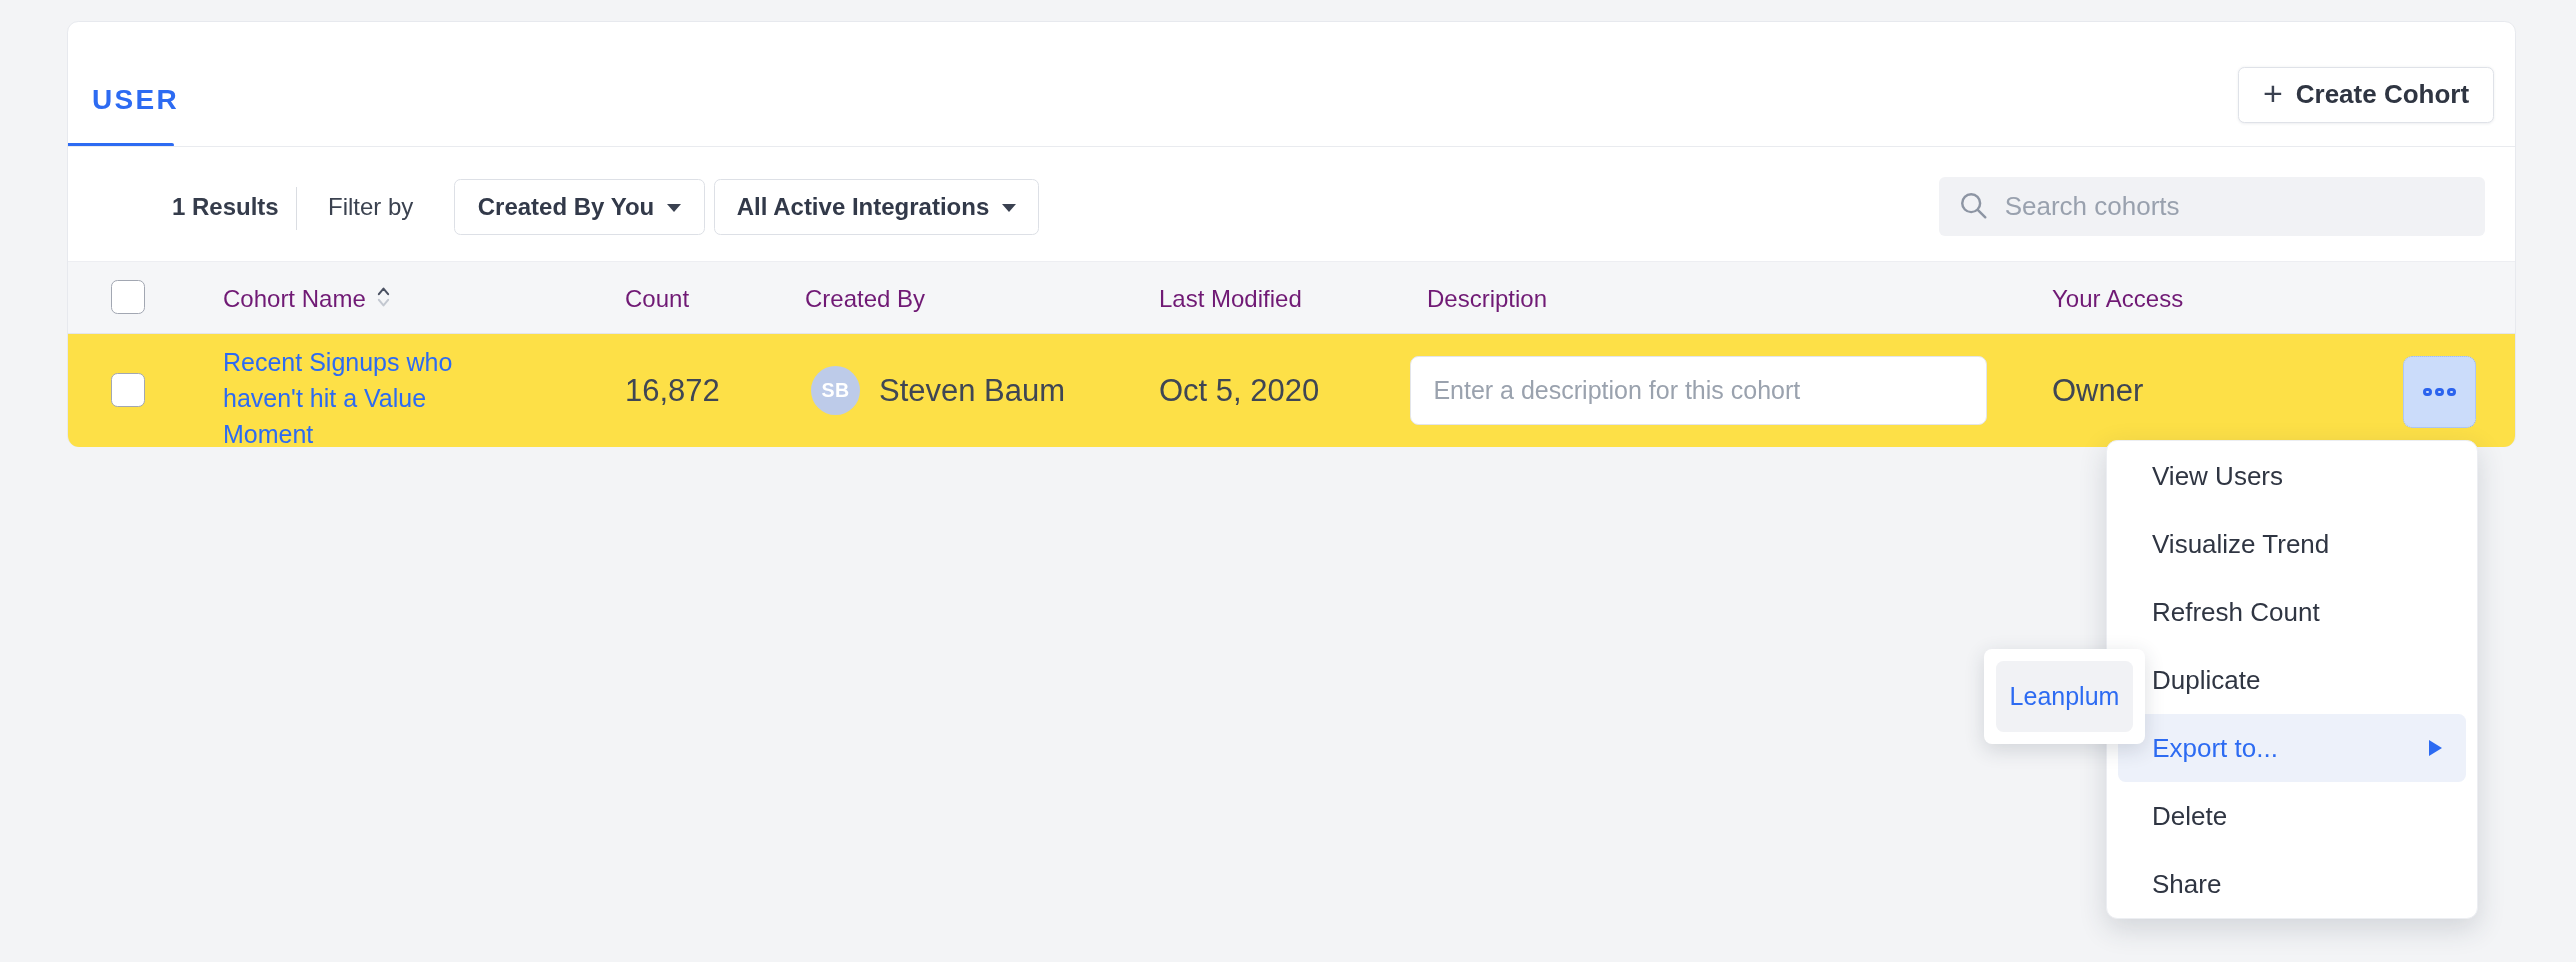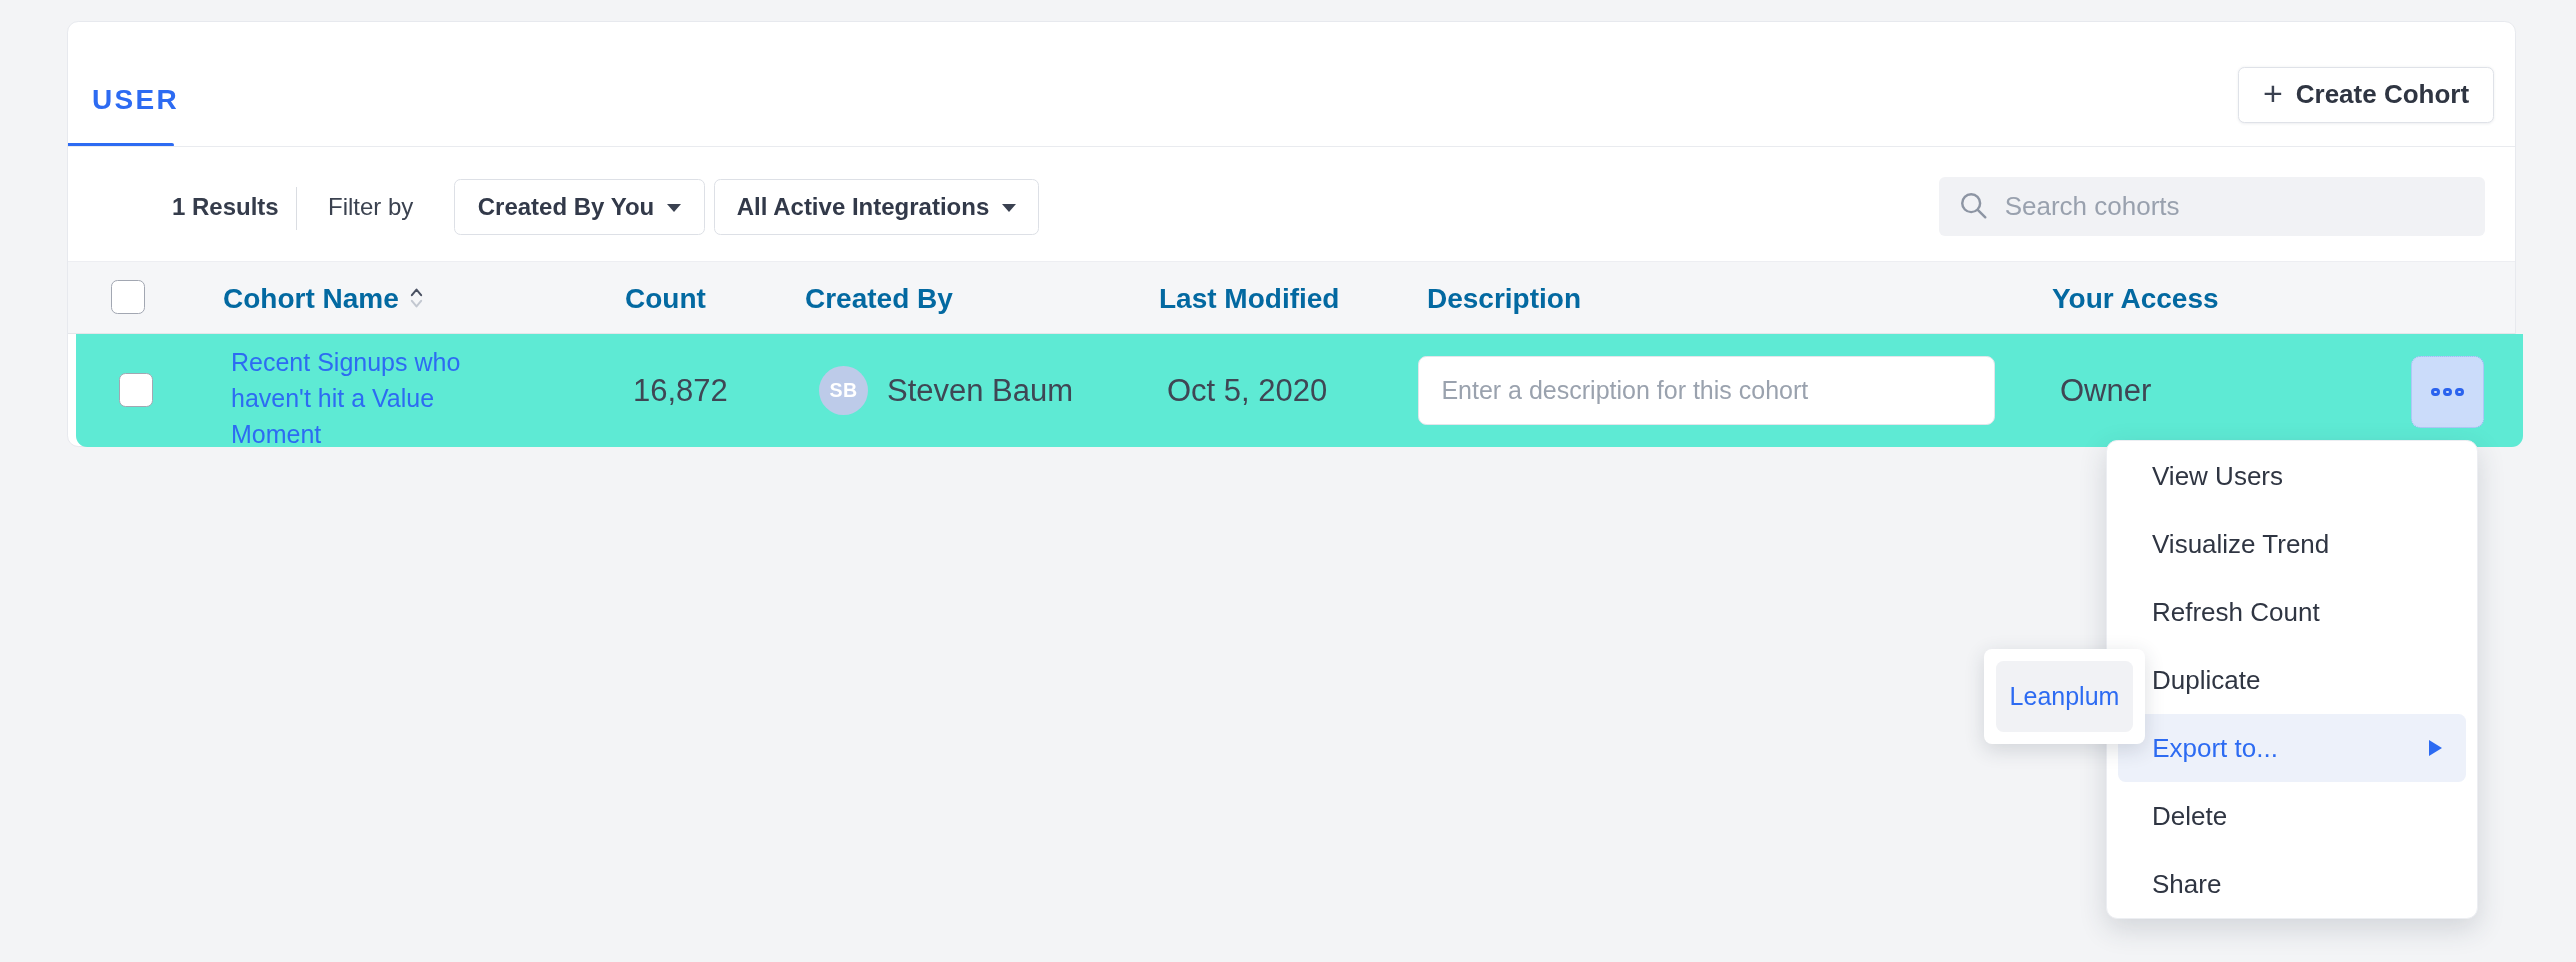--- a/index.html
+++ b/index.html
@@ -71,25 +71,25 @@
     font-size:26px; font-weight:600; color:#2f3542; cursor:pointer;
   }
   .plus-glyph { font-size:34px; font-weight:400; color:#3a4150; line-height:28px; margin-top:-2.8px; }
   
   .thead {
     position:absolute; left:0; top:239px; width:100%; height:73px;
     background:#f5f6f8; border-top:0.9px solid #edeef2; border-bottom:0.9px solid #e4e6ea;
   }
   .thead .th {
     position:absolute; top:0; line-height:73px;
-    font-size:28px; font-weight:700; color:#0369a1; white-space:nowrap;
+    font-size:24px; font-weight:400; color:#701a75; white-space:nowrap;
   }
   .trow {
-    position:absolute; left:8px; top:312px; width:100%; height:113px;
-    background:#5eead4; border-radius:0 0 11.2px 11.2px;
+    position:absolute; left:0; top:312px; width:100%; height:113px;
+    background:#fde047; border-radius:0 0 11.2px 11.2px;
   }
   .trow .td {
     position:absolute; top:0; line-height:113px;
     font-size:31px; color:#3f4654; white-space:nowrap;
   }
   .col-name { left:155px; }
   .col-count { left:557px; }
   .col-createdby { left:737px; }
   .col-lastmod { left:1091px; }
   .col-desc { left:1359px; }

